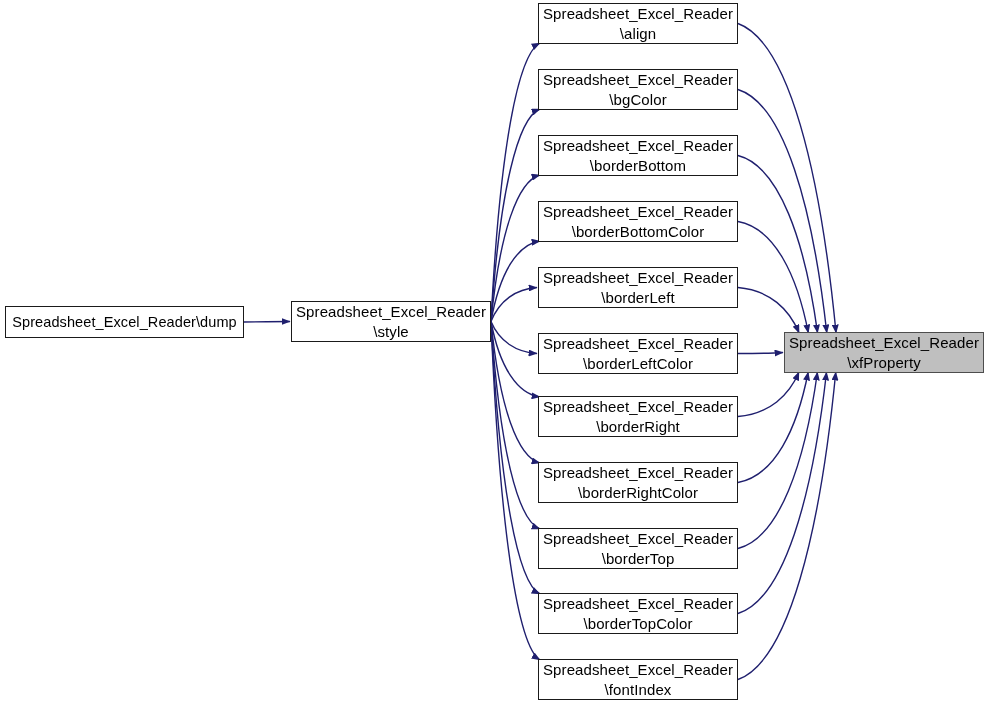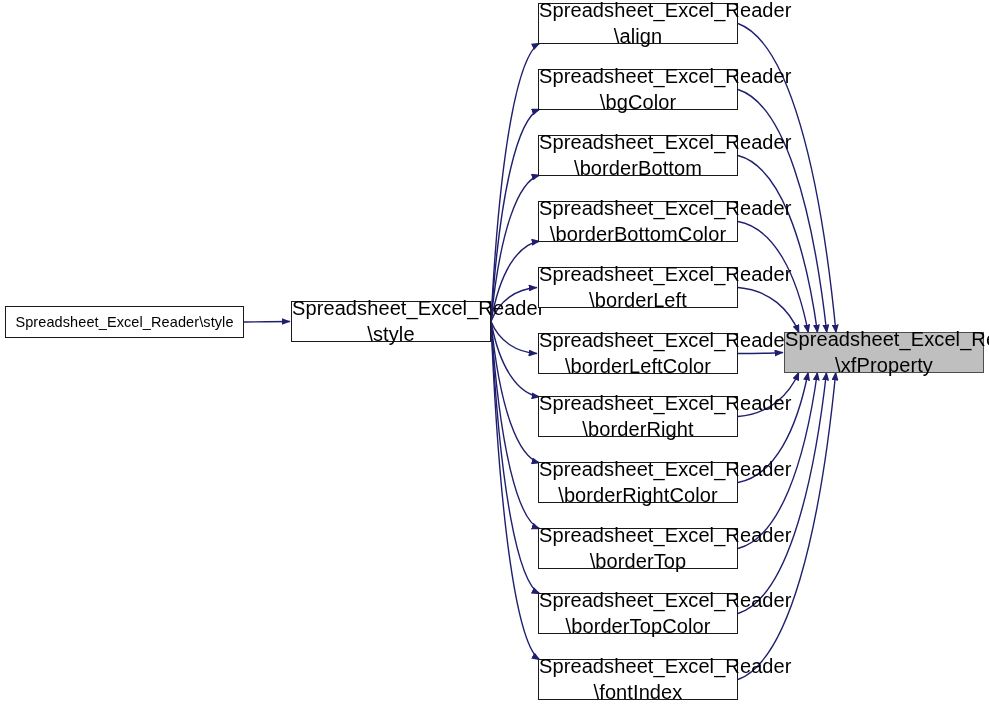--- a/index.html
+++ b/index.html
@@ -27,21 +27,21 @@
   .node {
     position: absolute;
     box-sizing: border-box;
     background: #ffffff;
     border: 1px solid #1a1a1a;
     display: flex;
     align-items: center;
     justify-content: center;
     text-align: center;
     color: #000000;
-    font-size: 20px;
+    font-size: 15px;
     line-height: 1.28;
     letter-spacing: 0.1px;
     white-space: pre-line;
     z-index: 3;
     cursor: pointer;
   }
   .node.highlight {
     background: #bfbfbf;
     border: 1px solid #4d4d4d;
   }
@@ -84,21 +84,21 @@
         <path d="M738,287.5 C769.772,290.23 789.3240000000001,309.34 799.1,333" marker-end="url(#arrowhead)"></path>
         <path d="M738,353.5 C761.4,353.44 775.8,353.02 783,352.5" marker-end="url(#arrowhead)"></path>
         <path d="M738,416.5 C769.6992,413.83 789.2064,395.14 798.96,372" marker-end="url(#arrowhead)"></path>
         <path d="M738,482.5 C774.504,475.87 796.9680000000001,429.46 808.2,372" marker-end="url(#arrowhead)"></path>
         <path d="M738,548.5 C779.3088,537.91 804.7296,463.78 817.44,372" marker-end="url(#arrowhead)"></path>
         <path d="M738,613.5 C784.0408,599.01 812.3736,497.58 826.54,372" marker-end="url(#arrowhead)"></path>
         <path d="M738,679.5 C788.8456,661.05 820.1351999999999,531.9 835.78,372" marker-end="url(#arrowhead)"></path>
       </g>
   </svg>
   <div id="node-layer">
-      <div class="node single" style="left: 5px; top: 306px; width: 239px; height: 32px;"><span class="node-label">Spreadsheet_Excel_Reader\style</span></div>
+      <div class="node single" style="left: 5px; top: 306px; width: 239px; height: 32px;"><span class="node-label">Spreadsheet_Excel_Reader\dump</span></div>
       <div class="node" style="left: 291px; top: 301px; width: 200px; height: 41px;"><span class="node-label">Spreadsheet_Excel_Reader
 \style</span></div>
       <div class="node" style="left: 538px; top: 3px; width: 200px; height: 41px;"><span class="node-label">Spreadsheet_Excel_Reader
 \align</span></div>
       <div class="node" style="left: 538px; top: 69px; width: 200px; height: 41px;"><span class="node-label">Spreadsheet_Excel_Reader
 \bgColor</span></div>
       <div class="node" style="left: 538px; top: 135px; width: 200px; height: 41px;"><span class="node-label">Spreadsheet_Excel_Reader
 \borderBottom</span></div>
       <div class="node" style="left: 538px; top: 201px; width: 200px; height: 41px;"><span class="node-label">Spreadsheet_Excel_Reader
 \borderBottomColor</span></div>

